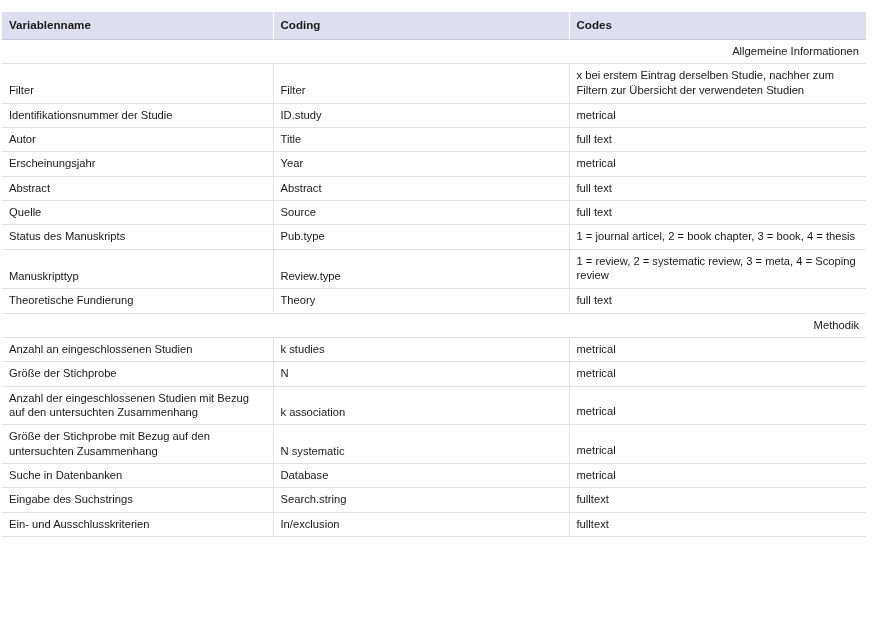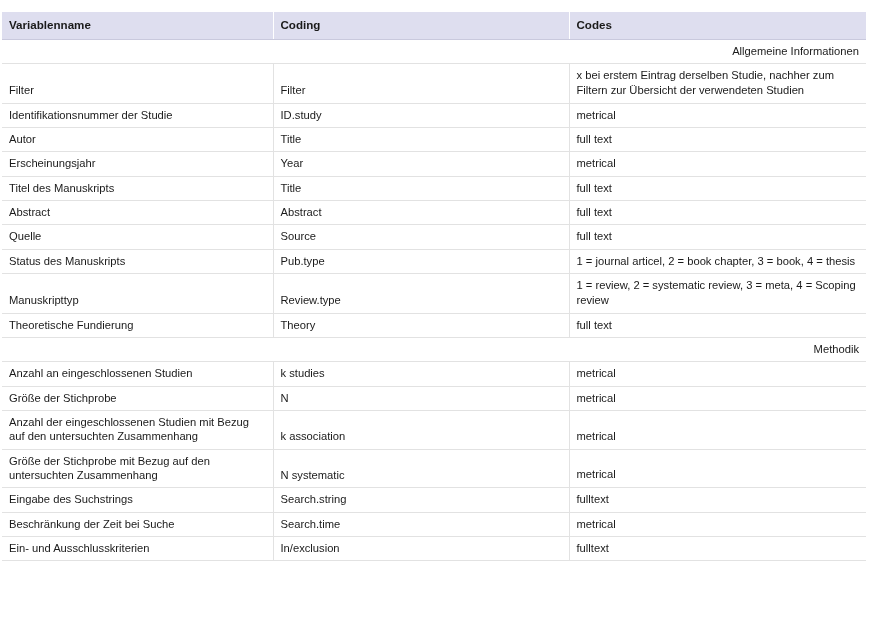--- a/index.html
+++ b/index.html
@@ -104,25 +104,20 @@
           <td>Autor</td>
           <td>Title</td>
           <td>full text</td>
         </tr>
         <tr class="">
           <td>Erscheinungsjahr</td>
           <td>Year</td>
           <td>metrical</td>
         </tr>
         <tr class="">
-          <td>Titel des Manuskripts</td>
-          <td>Title</td>
-          <td>full text</td>
-        </tr>
-        <tr class="">
           <td>Abstract</td>
           <td>Abstract</td>
           <td>full text</td>
         </tr>
         <tr class="">
           <td>Quelle</td>
           <td>Source</td>
           <td>full text</td>
         </tr>
         <tr class="">
@@ -157,28 +152,28 @@
           <td>Anzahl der eingeschlossenen Studien mit Bezug auf den untersuchten Zusammenhang</td>
           <td>k association</td>
           <td class="codes-multi">metrical</td>
         </tr>
         <tr class="tall">
           <td>Größe der Stichprobe mit Bezug auf den untersuchten Zusammenhang</td>
           <td>N systematic</td>
           <td class="codes-multi">metrical</td>
         </tr>
         <tr class="">
+          <td>Suche in Datenbanken</td>
+          <td>Database</td>
+          <td>metrical</td>
+        </tr>
+        <tr class="">
           <td>Eingabe des Suchstrings</td>
           <td>Search.string</td>
           <td>fulltext</td>
-        </tr>
-        <tr class="">
-          <td>Beschränkung der Zeit bei Suche</td>
-          <td>Search.time</td>
-          <td>metrical</td>
         </tr>
         <tr class="">
           <td>Ein- und Ausschlusskriterien</td>
           <td>In/exclusion</td>
           <td>fulltext</td>
         </tr>
       </tbody>
   </table>
 </div>
 

